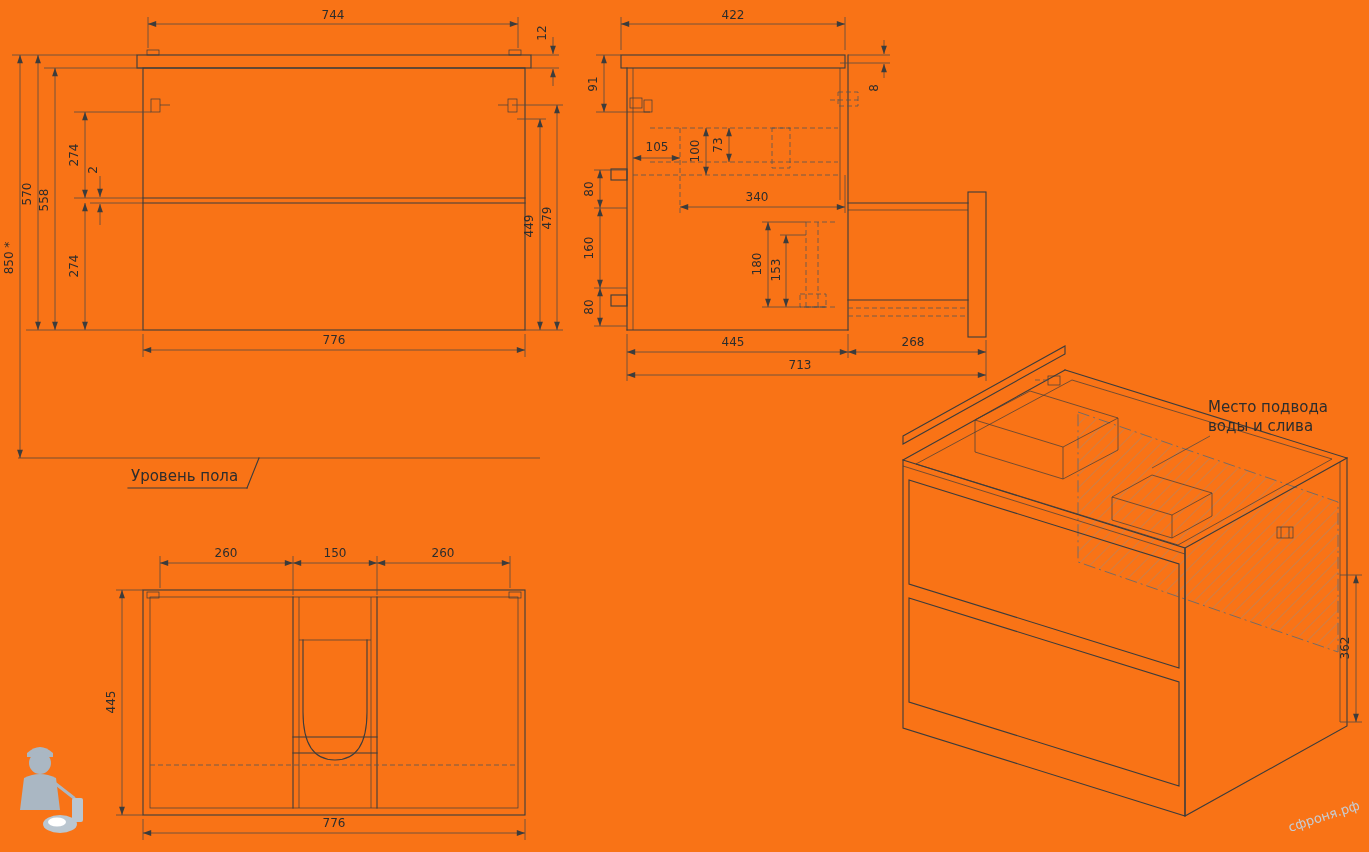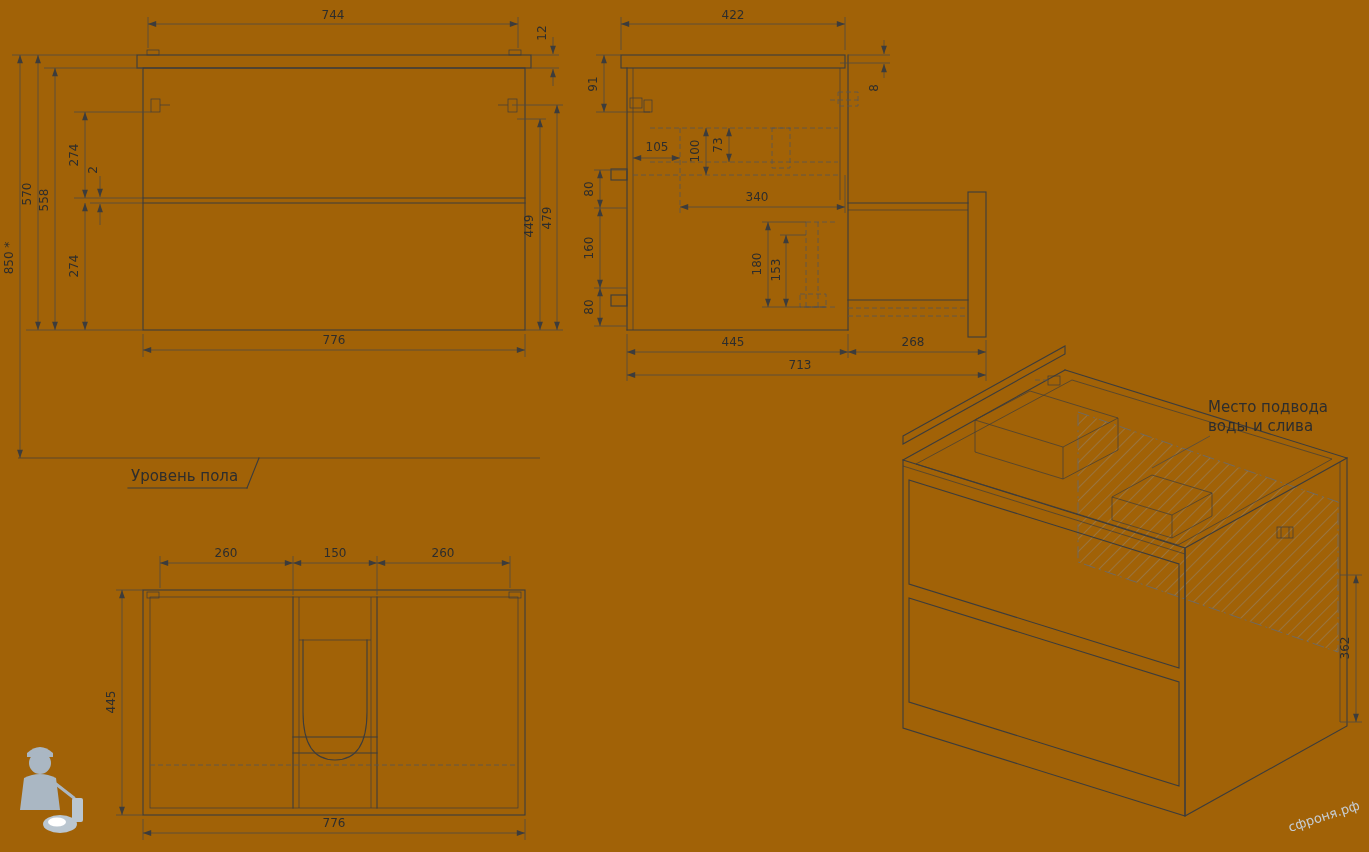--- a/index.html
+++ b/index.html
@@ -1,16 +1,16 @@
 <!DOCTYPE html>
 <html><head>
 <meta charset="utf-8">
 <style>
   html,body { margin:0; padding:0; background:#ffffff; }
-  .stage { position:relative; width:1369px; height:852px; background:#a16207; overflow:hidden;
+  .stage { position:relative; width:1369px; height:852px; background:#f97316; overflow:hidden;
            font-family:"DejaVu Sans",sans-serif; }
   svg { display:block; }
   .ln   { fill:none; stroke:#3c3c3c; stroke-width:1.1; stroke-linecap:square; }
   .thin { fill:none; stroke:#3c3c3c; stroke-width:0.7; }
   .dsh  { fill:none; stroke:#555; stroke-width:0.8; stroke-dasharray:5 3; }
   .dim  { fill:none; stroke:#4a4a4a; stroke-width:0.75; }
   .wall { stroke:#6a6a6a; stroke-width:0.9; stroke-dasharray:12 4 2 4; }
   .txt  { font-family:"DejaVu Sans",sans-serif; font-size:12px; fill:#2d2d2d; }
   .mid  { text-anchor:middle; }
   .lbl  { font-family:"DejaVu Sans",sans-serif; font-size:15px; fill:#2d2d2d; }

